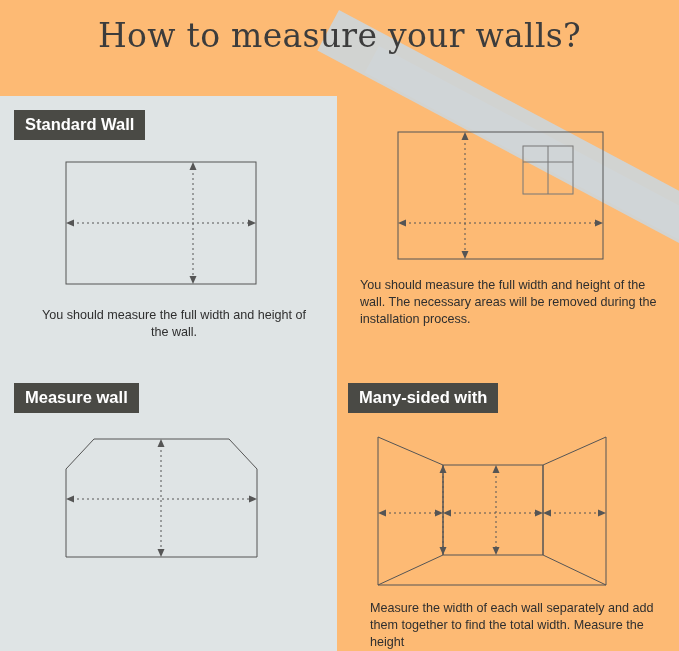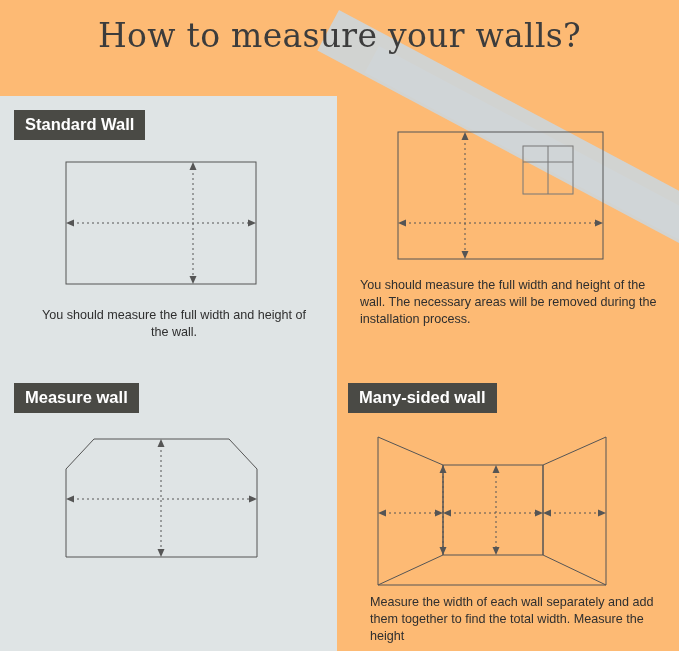--- a/index.html
+++ b/index.html
@@ -167,21 +167,21 @@
         <polygon points="243,72 235,68.5 235,75.5" fill="#555"></polygon>
 
         <line x1="147" y1="18" x2="147" y2="124" stroke="#555" stroke-width="1" stroke-dasharray="2,3"></line>
         <polygon points="147,12 143.5,20 150.5,20" fill="#555"></polygon>
         <polygon points="147,130 143.5,122 150.5,122" fill="#555"></polygon>
       </svg>
     </div>
   </div>
 
   <div class="quad" id="q4">
-    <div class="label-tag">Many-sided wall</div>
+    <div class="label-tag">Many-sided with</div>
     <div class="art">
       <svg width="320" height="165" viewBox="0 0 320 165">
 
         <polygon points="30,10 95,38 95,128 30,158" fill="none" stroke="#555" stroke-width="1"></polygon>
 
         <polygon points="95,38 195,38 195,128 95,128" fill="none" stroke="#555" stroke-width="1"></polygon>
 
         <polygon points="195,38 258,10 258,158 195,128" fill="none" stroke="#555" stroke-width="1"></polygon>
 
         <line x1="30" y1="158" x2="258" y2="158" stroke="#555" stroke-width="1"></line>
@@ -197,18 +197,18 @@
         <polygon points="258,86 250,82.5 250,89.5" fill="#555"></polygon>
 
         <line x1="95" y1="44" x2="95" y2="122" stroke="#555" stroke-width="1" stroke-dasharray="2,3"></line>
         <polygon points="95,38 91.5,46 98.5,46" fill="#555"></polygon>
         <polygon points="95,128 91.5,120 98.5,120" fill="#555"></polygon>
         <line x1="148" y1="44" x2="148" y2="122" stroke="#555" stroke-width="1" stroke-dasharray="2,3"></line>
         <polygon points="148,38 144.5,46 151.5,46" fill="#555"></polygon>
         <polygon points="148,128 144.5,120 151.5,120" fill="#555"></polygon>
       </svg>
     </div>
-    <div class="cap-wrap" style="padding:0 10px 0 22px; margin-top:2px;">
+    <div class="cap-wrap" style="padding:0 10px 0 22px; margin-top:8px;">
       <div class="caption">Measure the width of each wall separately and add them together to find the total width. Measure the height</div>
     </div>
   </div>
 
 </div>
 
 </body></html>

